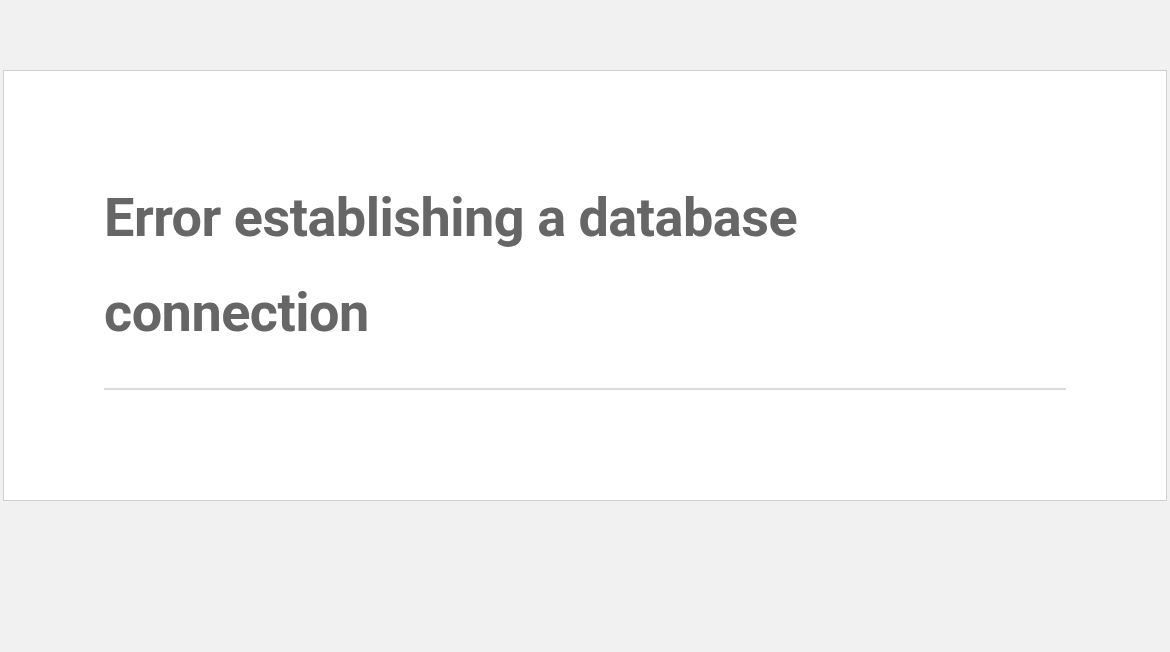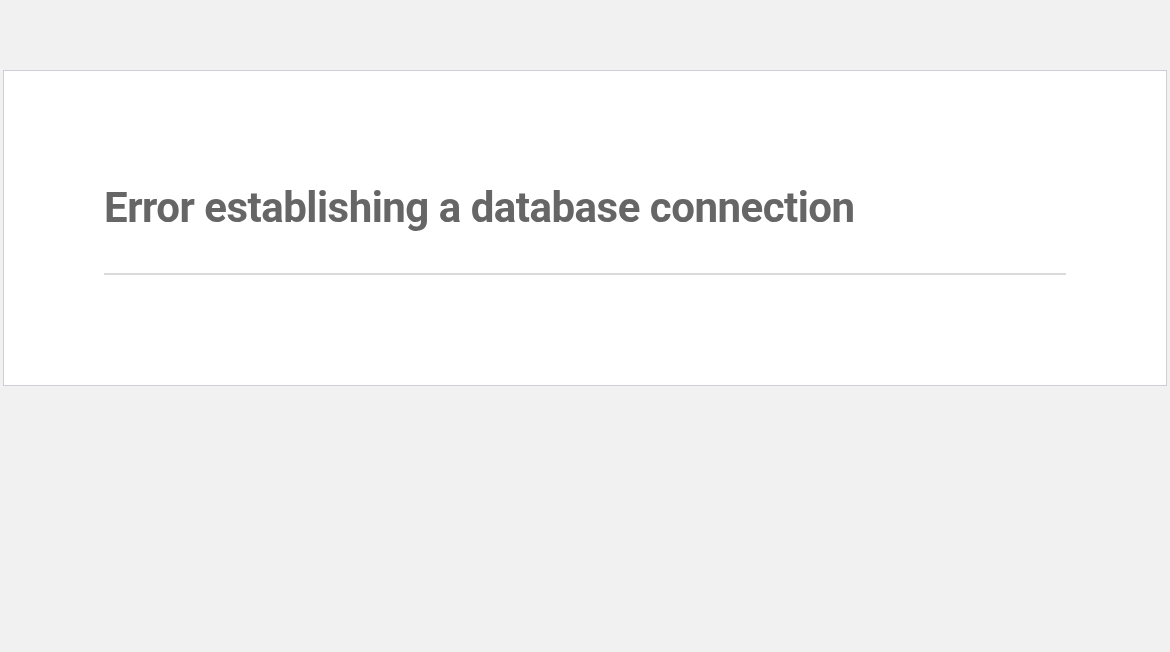--- a/index.html
+++ b/index.html
@@ -17,21 +17,21 @@
       padding-right: 3px;
     }
     .error-card {
       background-color: #ffffff;
       border: 1px solid #ccd0d4;
       width: 100%;
       padding: 100px 100px 110px 100px;
     }
     .error-heading {
       color: #666666;
-      font-size: 42px;
+      font-size: 54px;
       font-weight: 700;
       line-height: 1.75;
       padding-bottom: 28px;
       border-bottom: 2px solid #dadada;
       letter-spacing: -0.5px;
     }
   </style>
 </head>
 <body>
 

